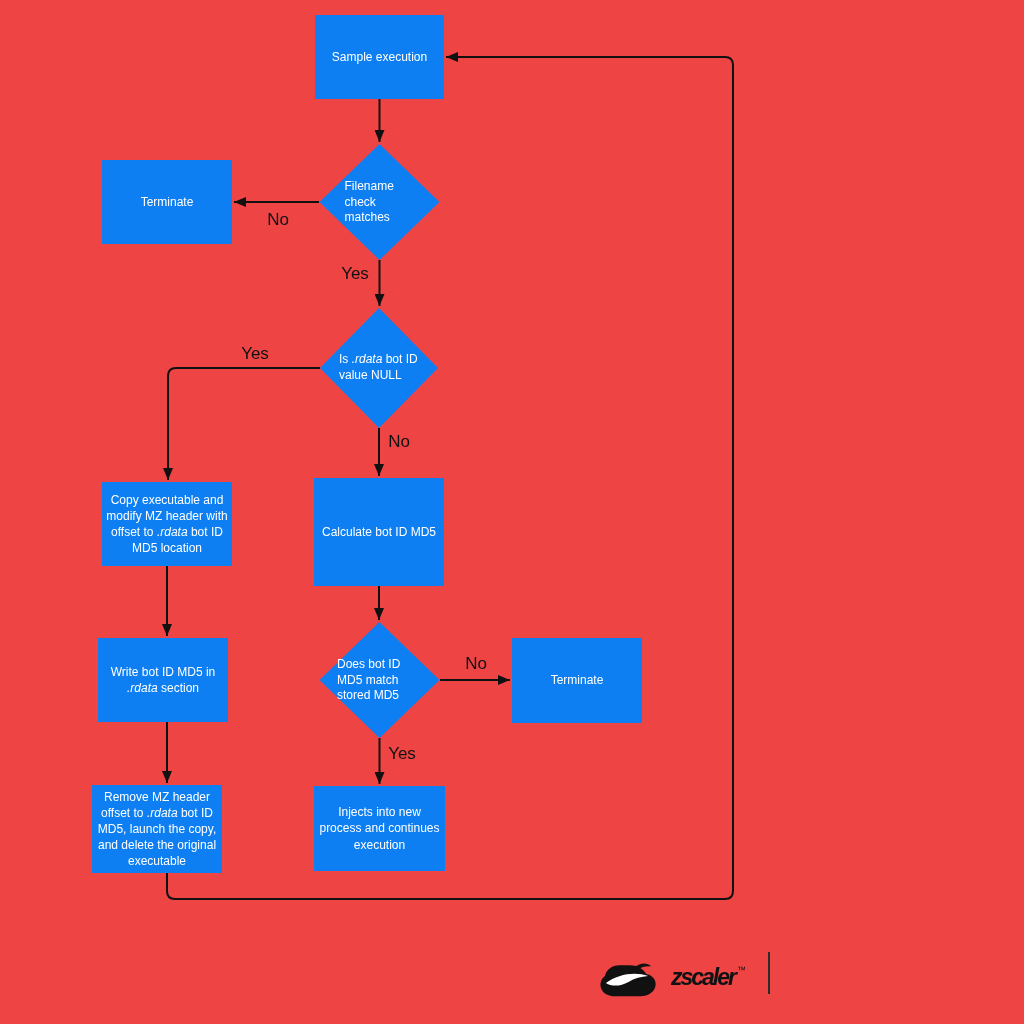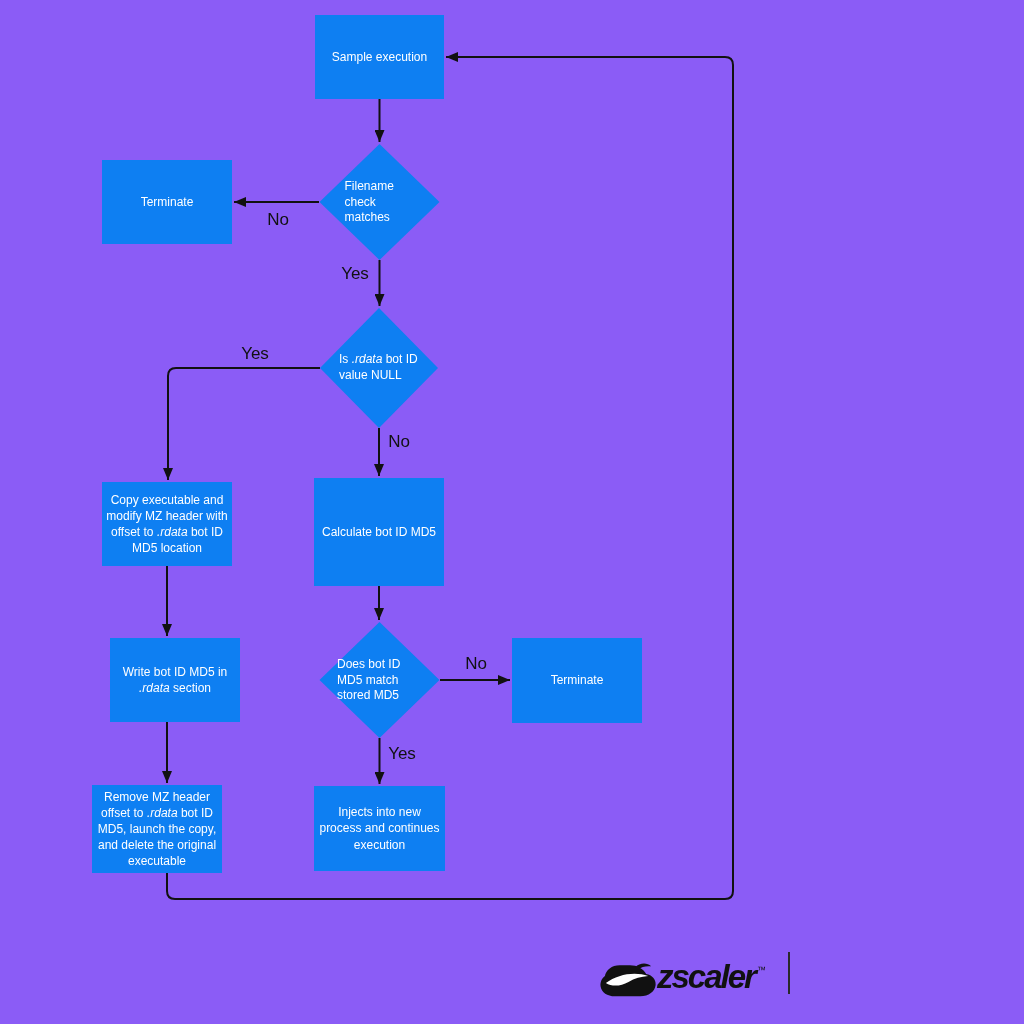--- a/index.html
+++ b/index.html
@@ -2,21 +2,21 @@
 <html><head>
 <meta charset="utf-8">
 <style>
   * { box-sizing: border-box; margin: 0; padding: 0; }
   html, body { background: #ffffff; }
   body { font-family: "Liberation Sans", "DejaVu Sans", sans-serif; }
   .canvas {
     position: relative;
     width: 1024px;
     height: 1024px;
-    background: #8b5cf6;
+    background: #ef4444;
     overflow: hidden;
   }
   svg.edge-layer {
     position: absolute;
     left: 0; top: 0;
     width: 1024px; height: 1024px;
   }
   .node {
     position: absolute;
     background: #0E7FF2;
@@ -52,24 +52,24 @@
     top: 948px;
     height: 54px;
     display: flex;
     align-items: flex-start;
     color: #111111;
   }
   .cloud-icon { width: 57px; height: 37px; margin-top: 14px; }
   .zs-text {
     font-style: italic;
     font-weight: 800;
-    font-size: 33px;
+    font-size: 23px;
     line-height: 36px;
     letter-spacing: -2px;
-    margin-left: 0;
+    margin-left: 14px;
     margin-top: 11px;
   }
   .zs-tm { font-size: 9px; margin-top: 17px; margin-left: 2px; }
   .brand-divider {
     width: 2px;
     height: 42px;
     background: #2a2a2a;
     margin: 4px 20px 0 22px;
   }
   .brand-right { display: flex; align-items: flex-start; margin-top: 0; }
@@ -122,21 +122,21 @@
   </div>
 
   <div class="node" style="left:102px; top:482px; width:130px; height:84px;">
     <span><span>Copy executable and modify MZ header with offset to </span><span class="ital">.rdata</span><span> bot ID MD5 location</span></span>
   </div>
 
   <div class="node" style="left:314px; top:478px; width:130px; height:108px;">
     <span>Calculate bot ID MD5</span>
   </div>
 
-  <div class="node" style="left:110px; top:638px; width:130px; height:84px;">
+  <div class="node" style="left:98px; top:638px; width:130px; height:84px;">
     <span><span>Write bot ID MD5 in </span><span class="ital">.rdata</span><span> section</span></span>
   </div>
 
   <div class="node" style="left:512px; top:638px; width:130px; height:85px;">
     <span>Terminate</span>
   </div>
 
   <div class="node" style="left:92px; top:785px; width:130px; height:88px;">
     <span><span>Remove MZ header offset to </span><span class="ital">.rdata</span><span> bot ID MD5, launch the copy, and delete the original executable</span></span>
   </div>

